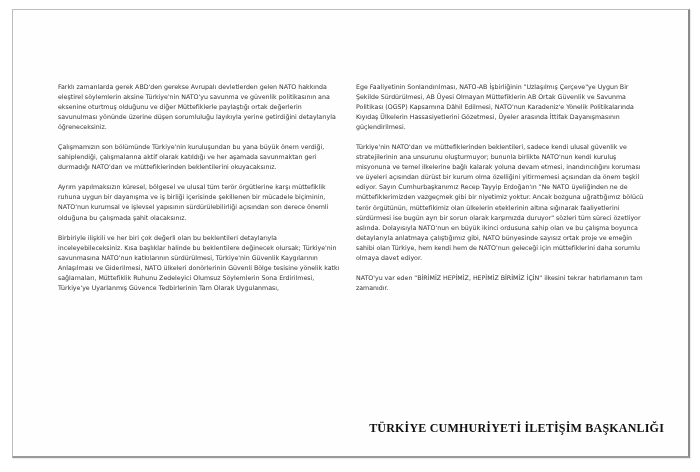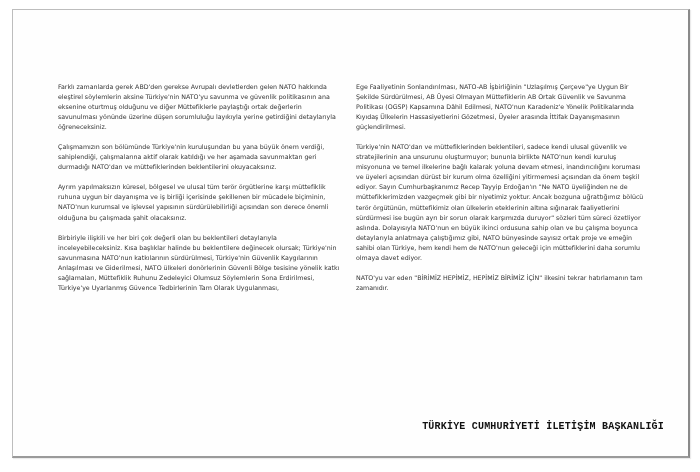--- a/index.html
+++ b/index.html
@@ -38,25 +38,25 @@
   .col.left { left: 45px; }
   .col.right { left: 343px; width: 290px; }
   .col p {
     margin: 0 0 10px 0;
     text-align: left;
   }
   .signature {
     position: absolute;
     right: 24px;
     top: 411px;
-    font-size: 10px;
+    font-size: 12px;
     font-weight: bold;
     letter-spacing: 0.2px;
     color: #111111;
-    font-family: Liberation Mono, monospace;
+    font-family: Liberation Serif, serif;
   }
 </style>
 </head>
 <body>
 
 <div class="page">
   <div class="col left">
     <p>Farklı zamanlarda gerek ABD'den gerekse Avrupalı devletlerden gelen NATO hakkında eleştirel söylemlerin aksine Türkiye'nin NATO'yu savunma ve güvenlik politikasının ana eksenine oturtmuş olduğunu ve diğer Müttefiklerle paylaştığı ortak değerlerin savunulması yönünde üzerine düşen sorumluluğu layıkıyla yerine getirdiğini detaylarıyla öğreneceksiniz.</p>
     <p>Çalışmamızın son bölümünde Türkiye'nin kuruluşundan bu yana büyük önem verdiği, sahiplendiği, çalışmalarına aktif olarak katıldığı ve her aşamada savunmaktan geri durmadığı NATO'dan ve müttefiklerinden beklentilerini okuyacaksınız.</p>
     <p>Ayrım yapılmaksızın küresel, bölgesel ve ulusal tüm terör örgütlerine karşı müttefiklik ruhuna uygun bir dayanışma ve iş birliği içerisinde şekillenen bir mücadele biçiminin, NATO'nun kurumsal ve işlevsel yapısının sürdürülebilirliği açısından son derece önemli olduğuna bu çalışmada şahit olacaksınız.</p>

